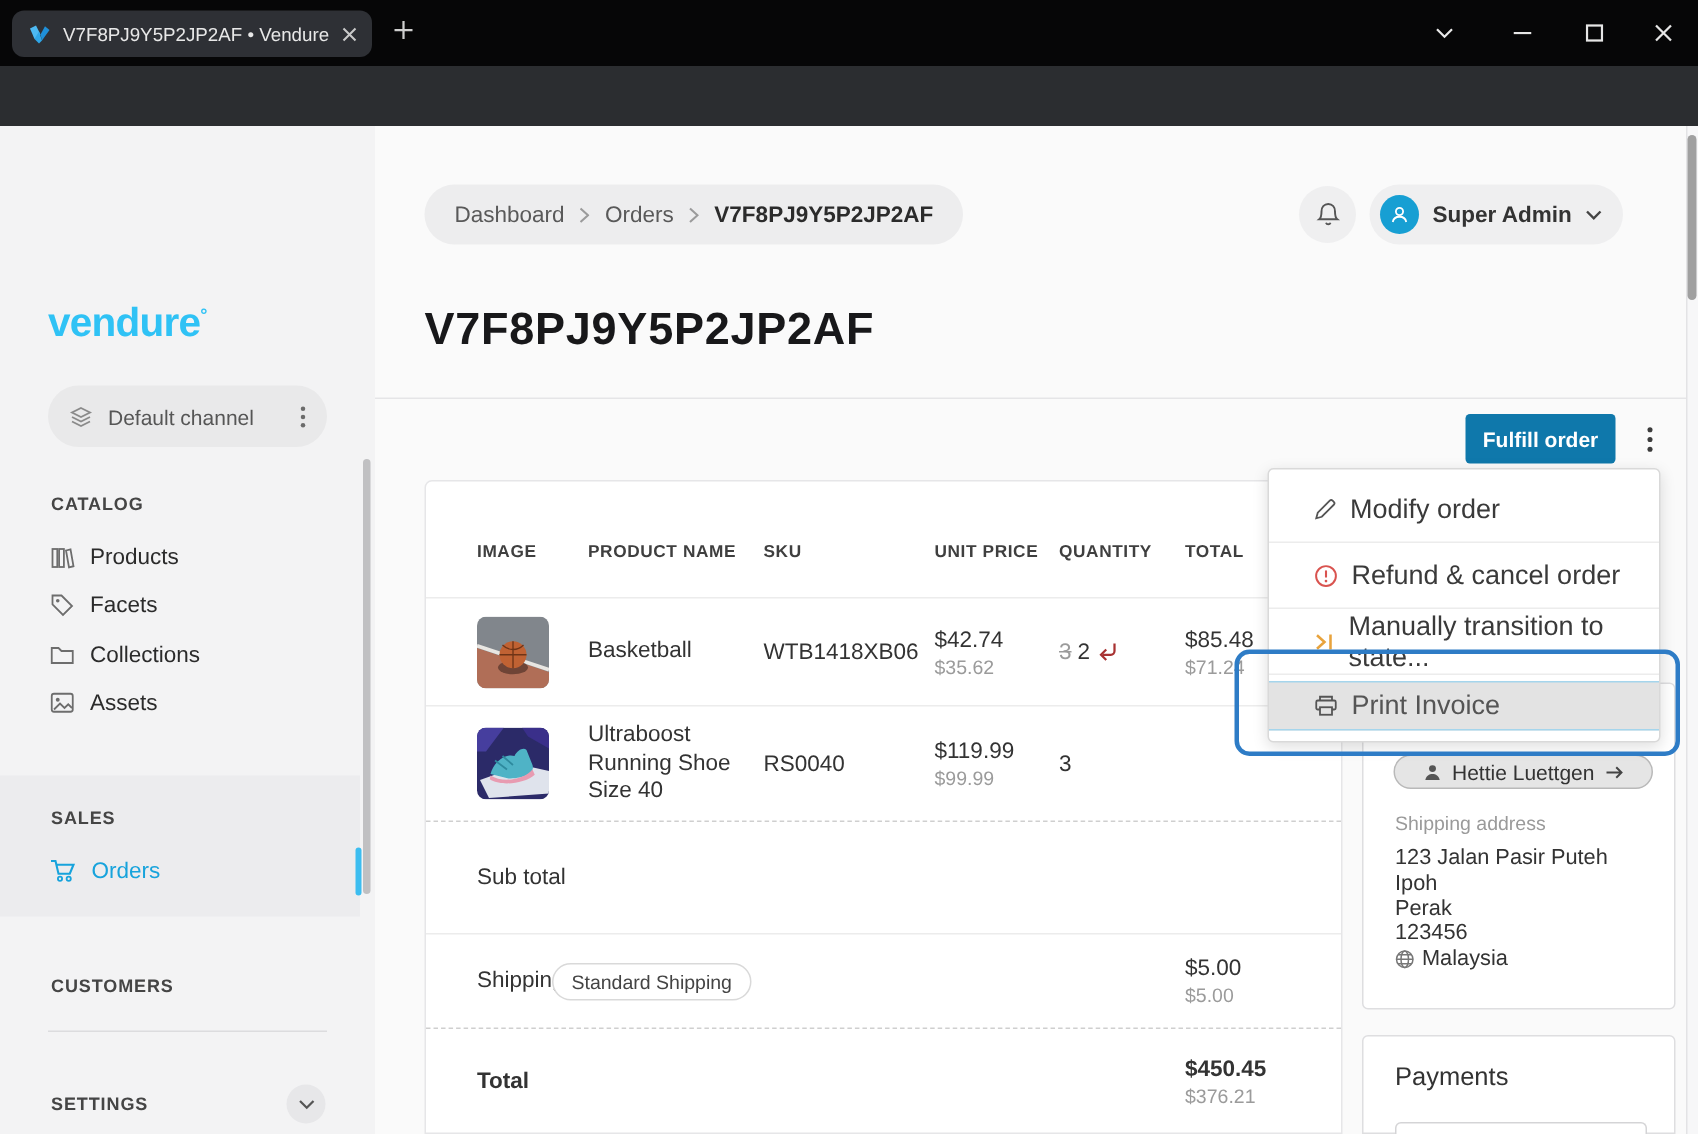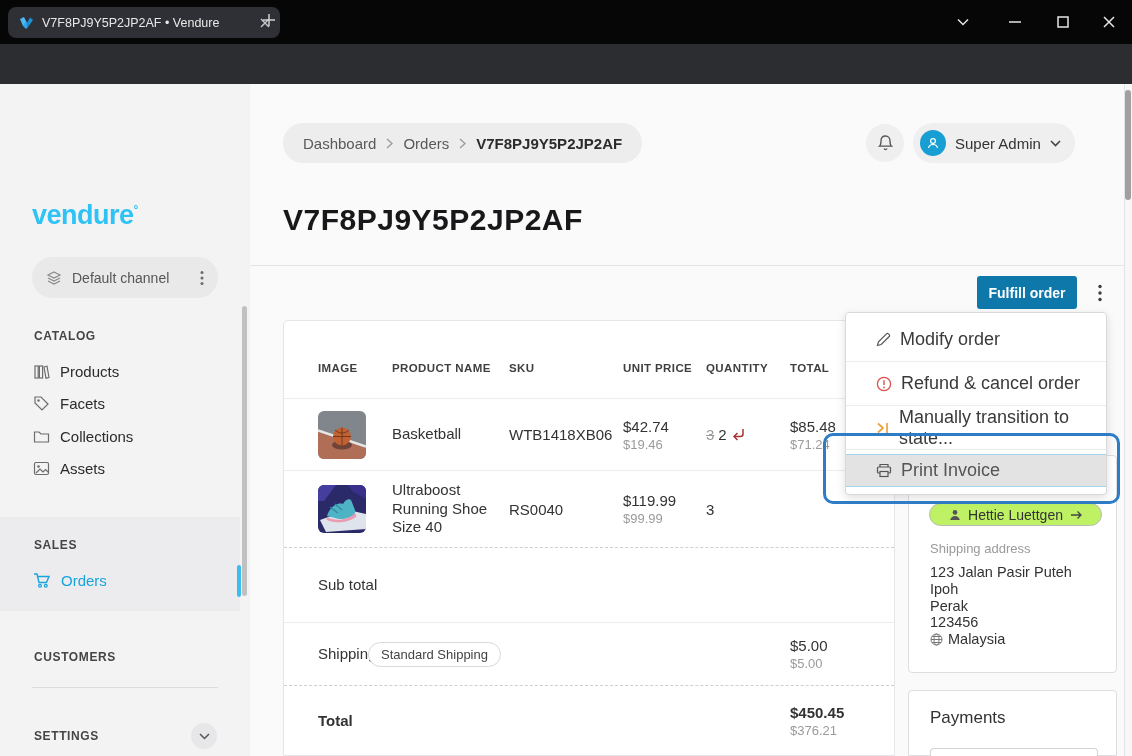--- a/index.html
+++ b/index.html
@@ -3,21 +3,21 @@
 <meta charset="utf-8">
 <style>
   * { margin:0; padding:0; box-sizing:border-box; }
   body { background:#444; font-family:"Liberation Sans", sans-serif; }
   #screen { position:relative; width:1132px; height:756px; overflow:hidden; background:#fafafa; }
   .abs { position:absolute; }
   svg { display:block; }
 
   
   #tabbar { left:0; top:0; width:1132px; height:44px; background:#060607; }
-  .tab { left:8px; top:7px; width:272px; height:31px; background:#2e3035; border-radius:8px;
+  .tab { left:8px; top:7px; width:240px; height:31px; background:#2e3035; border-radius:8px;
          display:flex; align-items:center; padding:0 10px; gap:8px; }
   .tab-title { font-size:12.5px; color:#e8e8e8; white-space:nowrap; overflow:hidden; flex:1; }
   .icon-btn { display:flex; align-items:center; justify-content:center; }
   #newtab { left:262px; top:13px; }
   .wc { top:8px; width:30px; height:28px; display:flex; align-items:center; justify-content:center; }
 
   #toolbar { left:0; top:44px; width:1132px; height:40px; background:#2b2d30; }
   .urlbar { left:204px; top:49px; width:726px; height:31px; background:#1d1f22; border-radius:16px;
             display:flex; align-items:center; padding:0 12px; gap:9px; }
   .url-text { font-size:14px; color:#9aa0a6; white-space:nowrap; overflow:hidden; flex:1; }
@@ -50,21 +50,21 @@
   .breadcrumb { left:283px; top:123px; height:40px; background:#ededee; border-radius:20px;
                 display:flex; align-items:center; padding:0 20px; gap:10px; font-size:15px; }
   .crumb { color:#595959; }
   .crumb-current { color:#2b2b2b; font-weight:bold; }
   .bell-btn { left:866px; top:124px; width:38px; height:38px; border-radius:19px; background:#efeff0;
               display:flex; align-items:center; justify-content:center; }
   .user-pill { left:913px; top:123px; height:40px; background:#efeff0; border-radius:20px;
                display:flex; align-items:center; padding:0 14px 0 7px; gap:9px; }
   .user-avatar { width:26px; height:26px; border-radius:13px; background:#179fd3; display:flex;
                  align-items:center; justify-content:center; }
-  .user-name { font-size:15px; color:#333; }
+  .user-name { font-size:15px; color:#333;font-weight:bold; }
   .page-title { left:283px; top:203px; font-size:30px; font-weight:bold; color:#18181a; letter-spacing:0.5px; }
 
   .fulfill-btn { left:977px; top:276px; width:100px; height:33px; background:#0f78ab; color:#fff;
                  font-size:14px; font-weight:bold; border:none; border-radius:3px; display:flex;
                  align-items:center; justify-content:center; }
   .kebab-btn { left:1088px; top:278px; width:24px; height:30px; display:flex; align-items:center; justify-content:center; }
 
   
   .order-card { left:283px; top:320px; width:612px; height:436px; background:#fff;
                 border:1px solid #e6e6e8; border-radius:5px 5px 0 0; overflow:hidden; }
@@ -96,21 +96,21 @@
   .dd-div { height:1px; background:#ececec; margin:0; }
   .dd-print { height:33px; background:#e3e3e3; border-top:1px solid #a5d5ec; border-bottom:1px solid #a5d5ec;
               color:#555; margin-top:4px; }
   .highlight-box { left:823px; top:433px; width:297px; height:71px; border:3px solid #2e7cc6;
                    border-radius:10px; z-index:6; pointer-events:none; }
 
   
   .cust-card { left:908px; top:455px; width:209px; height:218px; background:#fff; border:1px solid #dedee0;
                border-radius:4px; z-index:1; }
   .cust-pill { left:929px; top:503px; width:173px; height:23px; border:1px solid #b9b9b9; border-radius:12px;
-               background:#bef264; display:flex; align-items:center; justify-content:center; gap:7px;
+               background:#e5e5e5; display:flex; align-items:center; justify-content:center; gap:7px;
                font-size:14px; color:#333; z-index:2; }
   .ship-label { left:930px; top:541px; font-size:13px; color:#9a9a9a; z-index:2; }
   .addr { left:930px; top:564px; font-size:14.5px; color:#333; line-height:16.8px; z-index:2; }
   .country-line { display:flex; align-items:center; gap:5px; }
   .pay-card { left:908px; top:690px; width:209px; height:66px; background:#fff; border:1px solid #dedee0;
               border-radius:4px 4px 0 0; }
   .pay-title { left:930px; top:708px; font-size:17px; color:#333; }
   .pay-inner { left:930px; top:748px; width:168px; height:8px; border:1px solid #d4d4d6; border-bottom:none;
                border-radius:4px 4px 0 0; background:#fff; }
 
@@ -390,21 +390,21 @@
             <path d="M0 19.5 L48 35.5" stroke="#e8e6e2" stroke-width="2.4"></path>
             <ellipse cx="24" cy="34" rx="10" ry="4.5" fill="#3a221c" opacity="0.55"></ellipse>
             <circle cx="24" cy="25.5" r="9" fill="#c06233"></circle>
             <path d="M15 25.5 H33 M24 16.5 V34.5 M17 19 C21 23 27 23 31 19" stroke="#6e3417" stroke-width="0.9" fill="none"></path>
           </svg>
       </span>
       <span class="pname">Basketball</span>
       <span class="sku">WTB1418XB06</span>
       <span class="money">
           <div class="m1">$42.74</div>
-          <div class="m2">$19.46</div>
+          <div class="m2">$35.62</div>
         </span>
       <span class="qty">
         <span class="qty-old">3</span>
         <span>2</span>
         <span>
           <svg width="14" height="13" viewBox="0 0 14 13">
               <path d="M12 1 V6 A2.5 2.5 0 0 1 9.5 8.5 H4" fill="none" stroke="#a83232" stroke-width="1.5"></path>
               <path d="M6.5 5 L3 8.5 L6.5 12" fill="none" stroke="#a83232" stroke-width="1.5"></path>
             </svg>
         </span>

